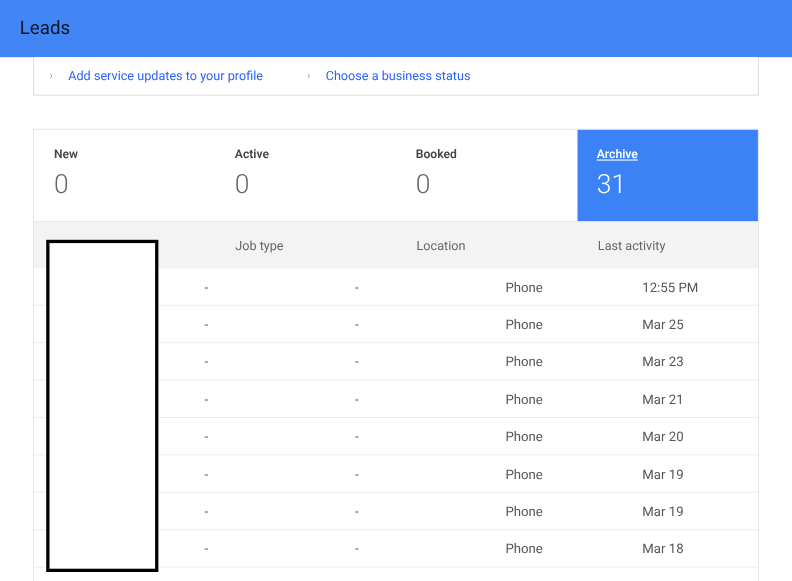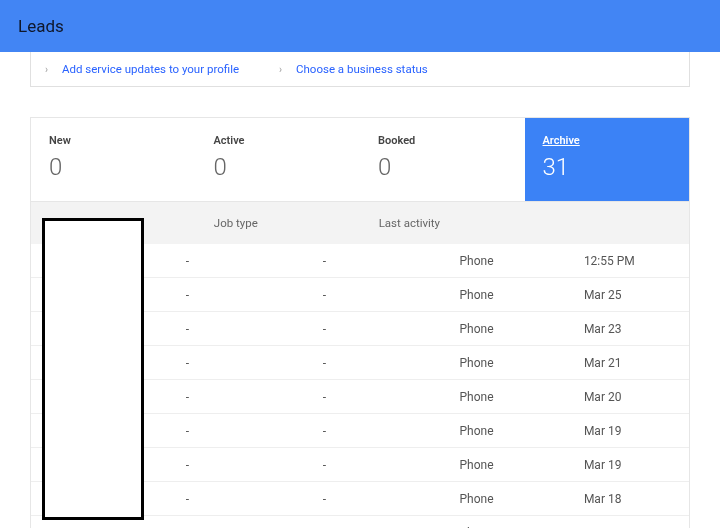--- a/index.html
+++ b/index.html
@@ -146,20 +146,21 @@
   <div class="tab active">
     <div class="tab-label">Archive</div>
     <div class="tab-value">31</div>
   </div>
 </div>
 
 <div class="table-card">
   <div class="thead">
     <div class="col-customer">Customer</div>
     <div class="col-jobtype">Job type</div>
+    <div class="col-location">Location</div>
     <div class="col-activity">Last activity</div>
   </div>
   <div id="tbody">
       <div class="trow">
         <div class="col-customer"></div>
         <div class="col-jobtype">-</div>
         <div class="col-location">-</div>
         <div class="col-leadtype">Phone</div>
         <div class="col-activity">12:55 PM</div>
       </div>

